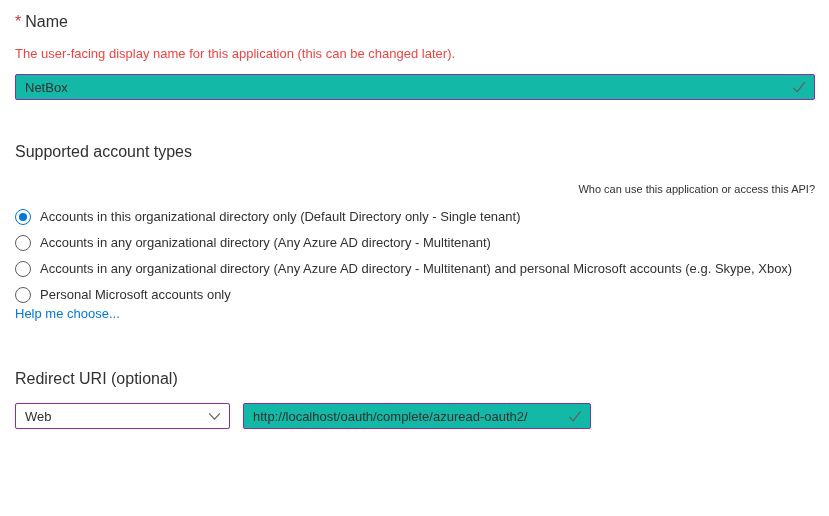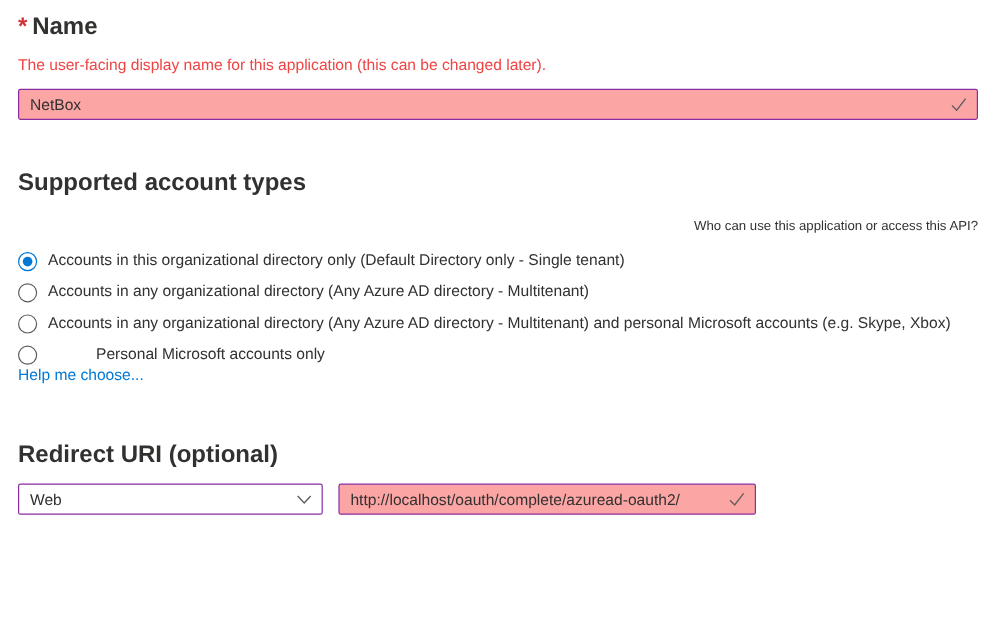--- a/index.html
+++ b/index.html
@@ -8,22 +8,22 @@
     background: #ffffff;
     width: 829px;
     height: 516px;
     font-family: "Liberation Sans", sans-serif;
     color: #323130;
     overflow: hidden;
   }
   .page { padding: 12px 14px 0 15px; }
 
   .section-title {
-    font-size: 20px;
-    font-weight: 700;
+    font-size: 16px;
+    font-weight: 400;
     line-height: 20px;
     margin: 0;
     color: #323130;
   }
   .required-marker { color: #d13438; margin-right: 4px; }
 
   .desc {
     font-size: 13px;
     line-height: 19px;
     margin: 12px 0 0 0;
@@ -36,43 +36,43 @@
     width: 100%;
     height: 100%;
     box-sizing: border-box;
     border: 1px solid #8a2da2;
     border-radius: 2px;
     padding: 0 30px 0 9px;
     font-family: "Liberation Sans", sans-serif;
     font-size: 13px;
     color: #323130;
     outline: none;
-    background: #fca5a5;
+    background: #14b8a6;
   }
   .check-icon {
     position: absolute;
     right: 9px;
     top: 6px;
     width: 14px;
     height: 14px;
     pointer-events: none;
   }
 
   #account-section { margin-top: 42px; }
   .question { font-size: 11px; line-height: 19px; margin: 18px 0 0 12px; text-align: right; }
 
   .radio-list { margin-top: 9px; }
   .radio-row {
     display: flex;
-    align-items: flex-end;
+    align-items: center;
     height: 18px;
     margin-bottom: 8px;
     cursor: pointer;
   }
-  .radio-row:last-child { margin-bottom: 0; gap: 40px; }
+  .radio-row:last-child { margin-bottom: 0; }
   .radio {
     width: 16px;
     height: 16px;
     box-sizing: border-box;
     border: 1px solid #605e5c;
     border-radius: 50%;
     position: relative;
     flex: none;
     background: #fff;
   }
@@ -96,21 +96,21 @@
     text-decoration: none;
     cursor: pointer;
   }
 
   #redirect-section { margin-top: 47px; }
   .redirect-desc { width: 803px; }
 
   .uri-row { display: flex; margin-top: 14px; }
   .select-field {
     position: relative;
-    width: 254px;
+    width: 215px;
     height: 26px;
     box-sizing: border-box;
     border: 1px solid #8a2da2;
     border-radius: 2px;
     background: #fff;
     display: flex;
     align-items: center;
     padding: 0 28px 0 9px;
     font-size: 13px;
     cursor: pointer;

